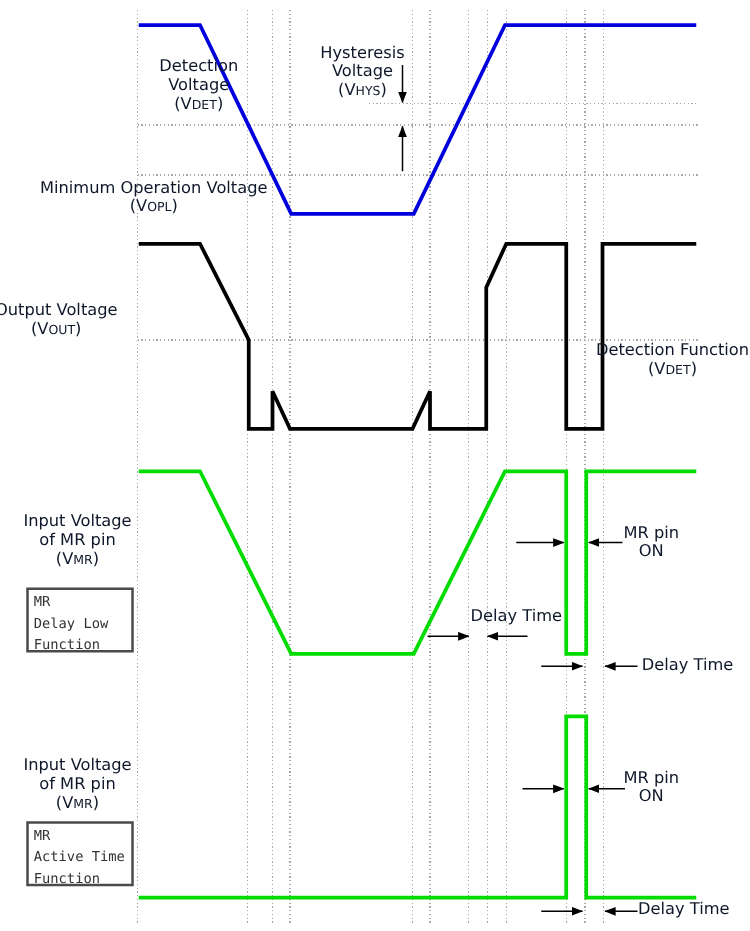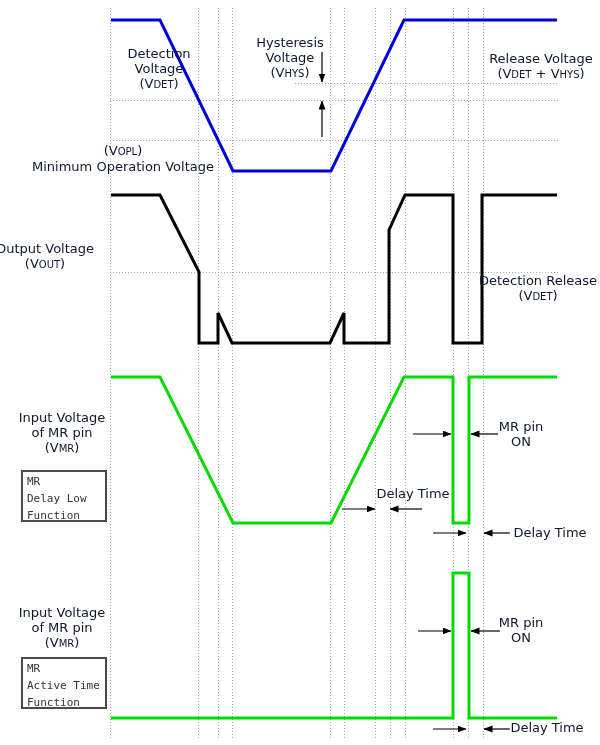--- a/index.html
+++ b/index.html
@@ -62,34 +62,30 @@
       <div class="lbl" style="left: 159px; top: 46px;">
         <div><span>Detection</span></div>
         <div><span>Voltage</span></div>
         <div><span>(V</span><span class="sub">DET</span><span>)</span></div>
       </div>
       <div class="lbl" style="left: 290px; top: 35px;">
         <div><span>Hysteresis</span></div>
         <div><span>Voltage</span></div>
         <div><span>(V</span><span class="sub">HYS</span><span>)</span></div>
       </div>
-      <div class="lbl" style="left: 541px; top: 51px;">
-        <div><span>Release Voltage</span></div>
-        <div><span>(V</span><span class="sub">DET</span><span> + V</span><span class="sub">HYS</span><span>)</span></div>
-      </div>
       <div class="lbl" style="left: 123px; top: 143px;">
+        <div><span>Minimum Operation Voltage</span></div>
         <div><span>(V</span><span class="sub">OPL</span><span>)</span></div>
-        <div><span>Minimum Operation Voltage</span></div>
       </div>
       <div class="lbl" style="left: 45px; top: 241px;">
         <div><span>Output Voltage</span></div>
         <div><span>(V</span><span class="sub">OUT</span><span>)</span></div>
       </div>
       <div class="lbl" style="left: 538px; top: 273px;">
-        <div><span>Detection Release</span></div>
+        <div><span>Detection Function</span></div>
         <div><span>(V</span><span class="sub">DET</span><span>)</span></div>
       </div>
       <div class="lbl" style="left: 62px; top: 410px;">
         <div><span>Input Voltage</span></div>
         <div><span>of MR pin</span></div>
         <div><span>(V</span><span class="sub">MR</span><span>)</span></div>
       </div>
       <div class="lbl" style="left: 521px; top: 419px;">
         <div><span>MR pin</span></div>
         <div><span>ON</span></div>

